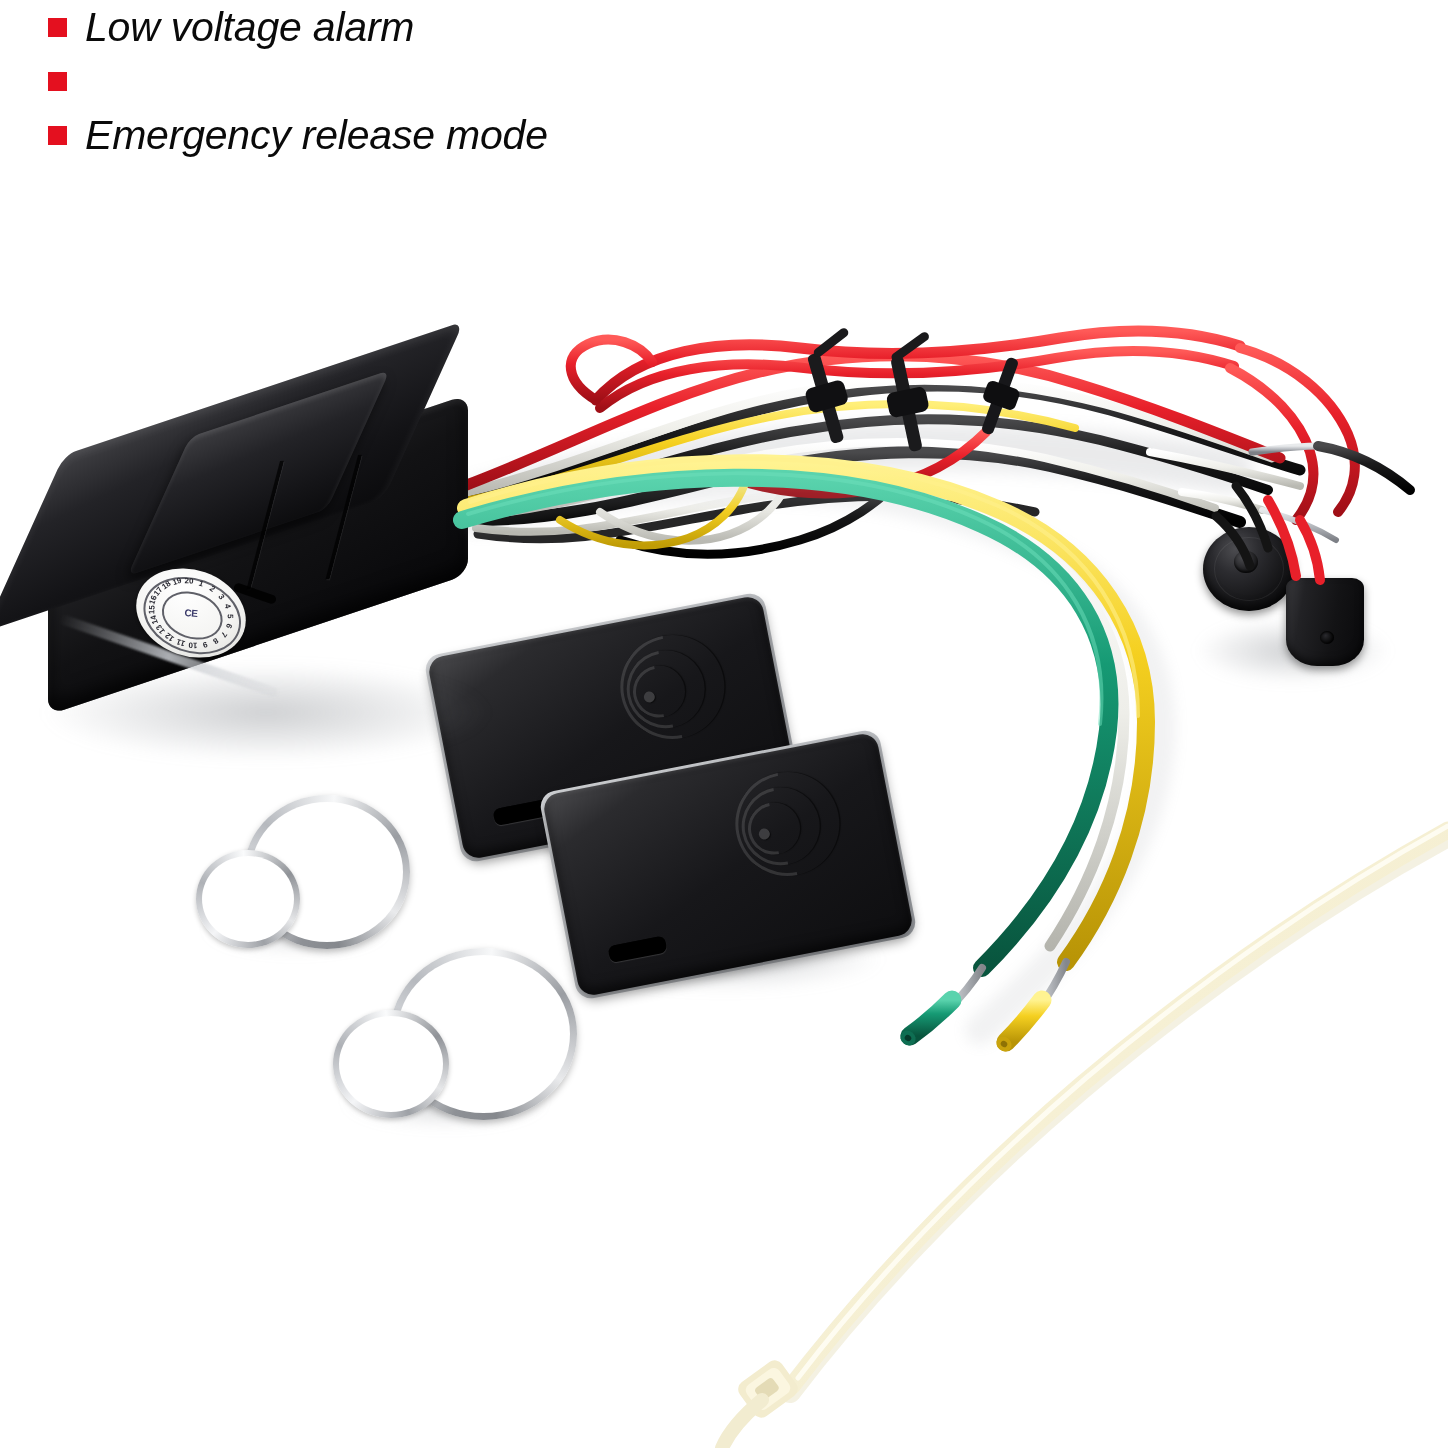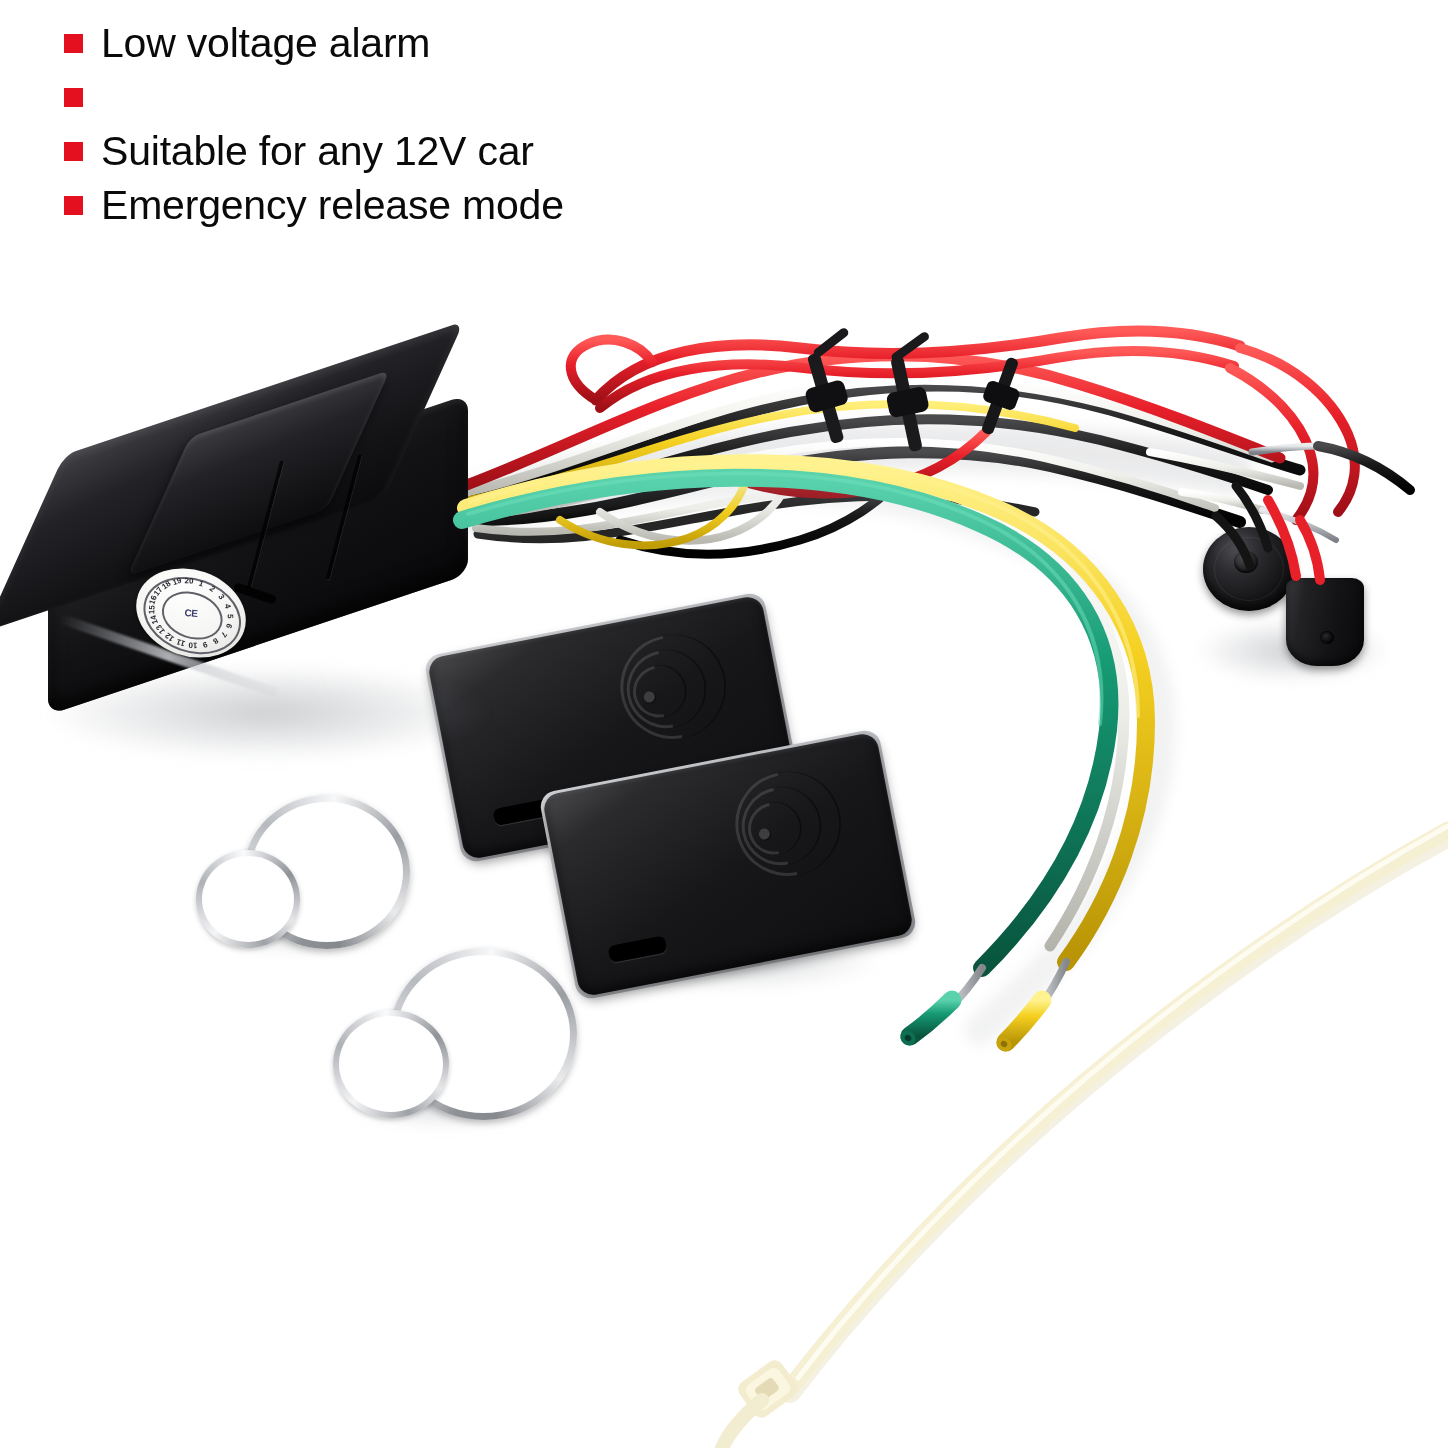--- a/index.html
+++ b/index.html
@@ -11,22 +11,23 @@
   #stage{
     position:relative;
     width:1448px;height:1448px;
     background:#ffffff;
     overflow:hidden;
   }
 
   
   #features{
     position:absolute;left:0;top:0;width:760px;
-    padding:0;margin:16px;list-style:none;
+    padding:0;margin:0;list-style:none;
     z-index:60;
+    font-style:italic;
   }
   .feat{
     position:relative;
     height:54px;
     line-height:54px;
     padding-left:85px;
     font-size:41px;
     color:#0a0a0a;
     letter-spacing:-0.2px;
     white-space:nowrap;
@@ -255,24 +256,20 @@
 
 <div id="stage">
 
   <ul id="features">
     <li class="feat">
       <span class="sq"></span>
       <span>Low voltage alarm</span>
     </li>
     <li class="feat">
       <span class="sq"></span>
-    </li>
-    <li class="feat">
-      <span class="sq"></span>
-      <span>Suitable for any 12V car</span>
     </li>
     <li class="feat">
       <span class="sq"></span>
       <span>Emergency release mode</span>
     </li>
   </ul>
 
   <svg id="tie-layer" viewBox="0 0 1448 1448">
     <defs>
       <linearGradient id="tieG" x1="0" y1="0" x2="1" y2="1">

